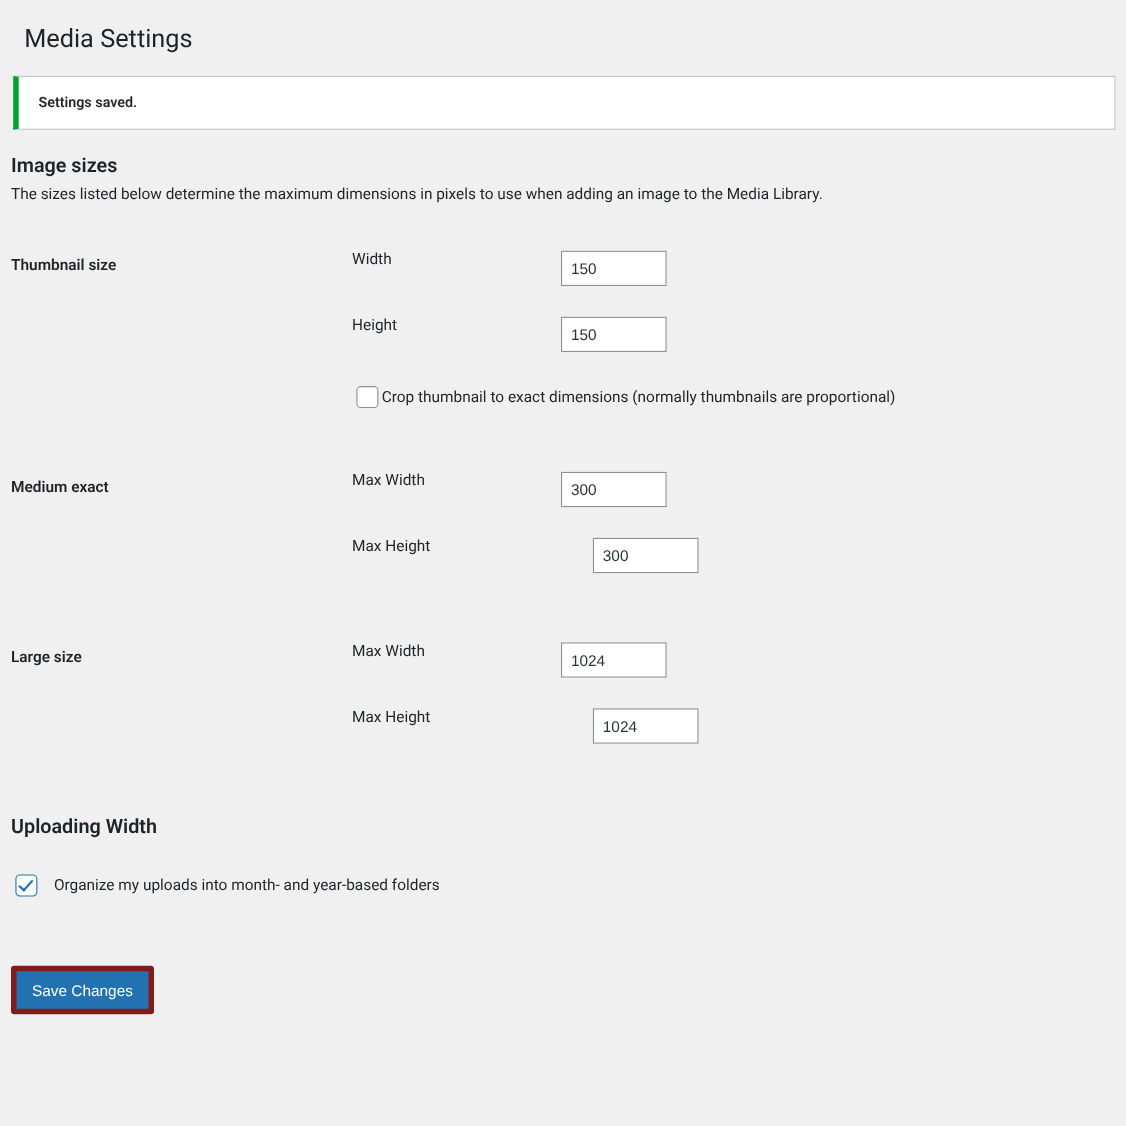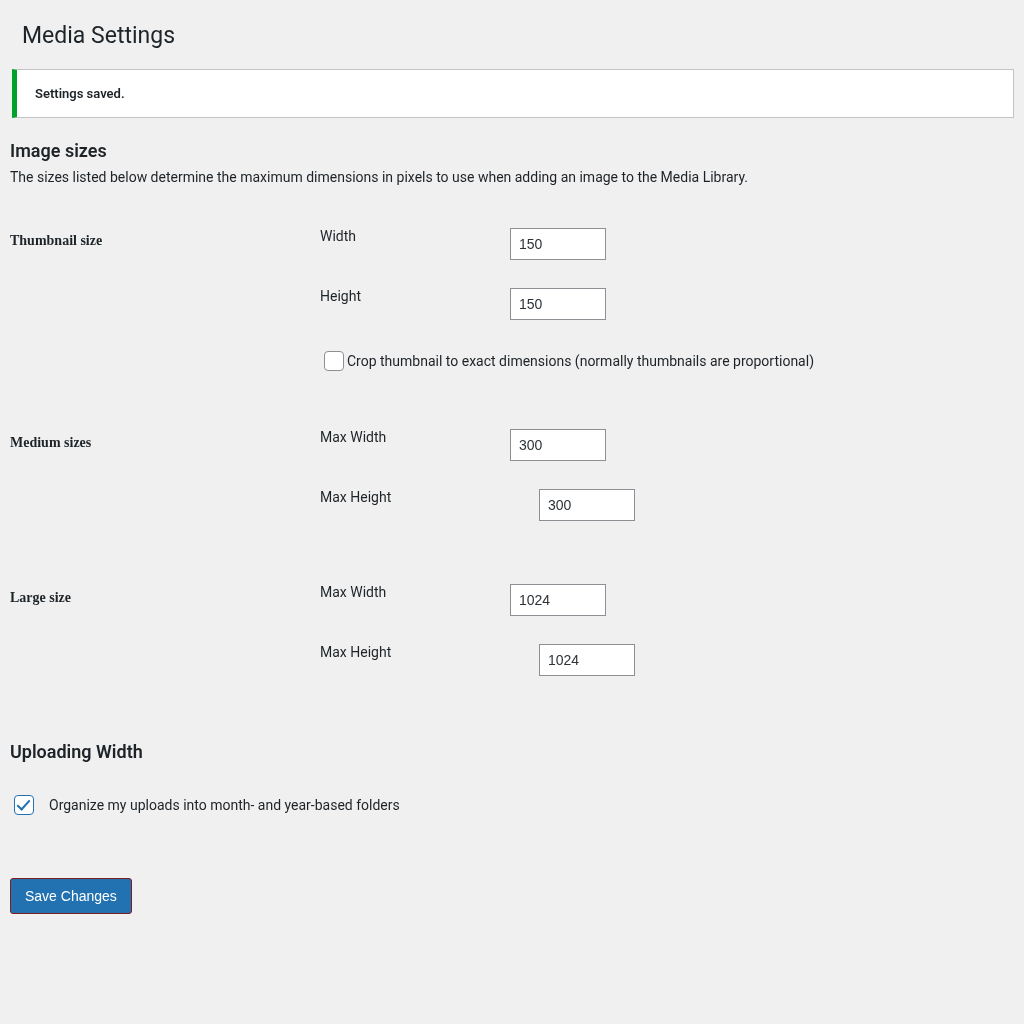--- a/index.html
+++ b/index.html
@@ -53,21 +53,20 @@
     border-collapse: collapse;
   }
   table.form-table > tbody > tr > th {
     text-align: left;
     vertical-align: top;
     width: 260px;
     padding: 20px 10px 20px 0;
     font-weight: 600;
     font-size: 14px;
     color: #1d2327;
-    font-family: Liberation Serif, serif;
   }
   table.form-table > tbody > tr > td {
     padding: 15px 10px 15px 40px;
     vertical-align: top;
   }
   .field-row {
     display: flex;
     align-items: flex-start;
     margin-bottom: 28px;
   }
@@ -130,21 +129,21 @@
     display: flex;
     align-items: center;
     gap: 12px;
   }
   .upload-check label { font-size: 14px; }
   .submit-row {
     margin-top: 60px;
   }
   button.primary {
     background: #2271b1;
-    border: 1px solid #7f1d1d;
+    border: 5px solid #7f1d1d;
     color: #fff;
     font-size: 14px;
     padding: 6px 14px;
     border-radius: 3px;
     cursor: pointer;
     line-height: 1.6;
   }
 </style>
 </head>
 <body>
@@ -174,21 +173,21 @@
             <input id="thumb_h" class="small-text" type="number" value="150" style="">
           </div>
           <div class="check-row">
             <input type="checkbox" id="thumb_crop" style="">
             <label for="thumb_crop">Crop thumbnail to exact dimensions (normally thumbnails are proportional)</label>
           </div>
         </td>
       </tr>
 
       <tr>
-        <th style="padding-top:46px">Medium sizes</th>
+        <th style="padding-top:46px">Medium exact</th>
         <td style="padding-top:40px">
           <div class="field-row">
             <label class="inline" for="med_w">Max Width</label>
             <input id="med_w" class="small-text" type="number" value="300" style="">
           </div>
           <div class="field-row">
             <label class="inline" for="med_h">Max Height</label>
             <input id="med_h" class="small-text" type="number" value="300" style="">
           </div>
         </td>

